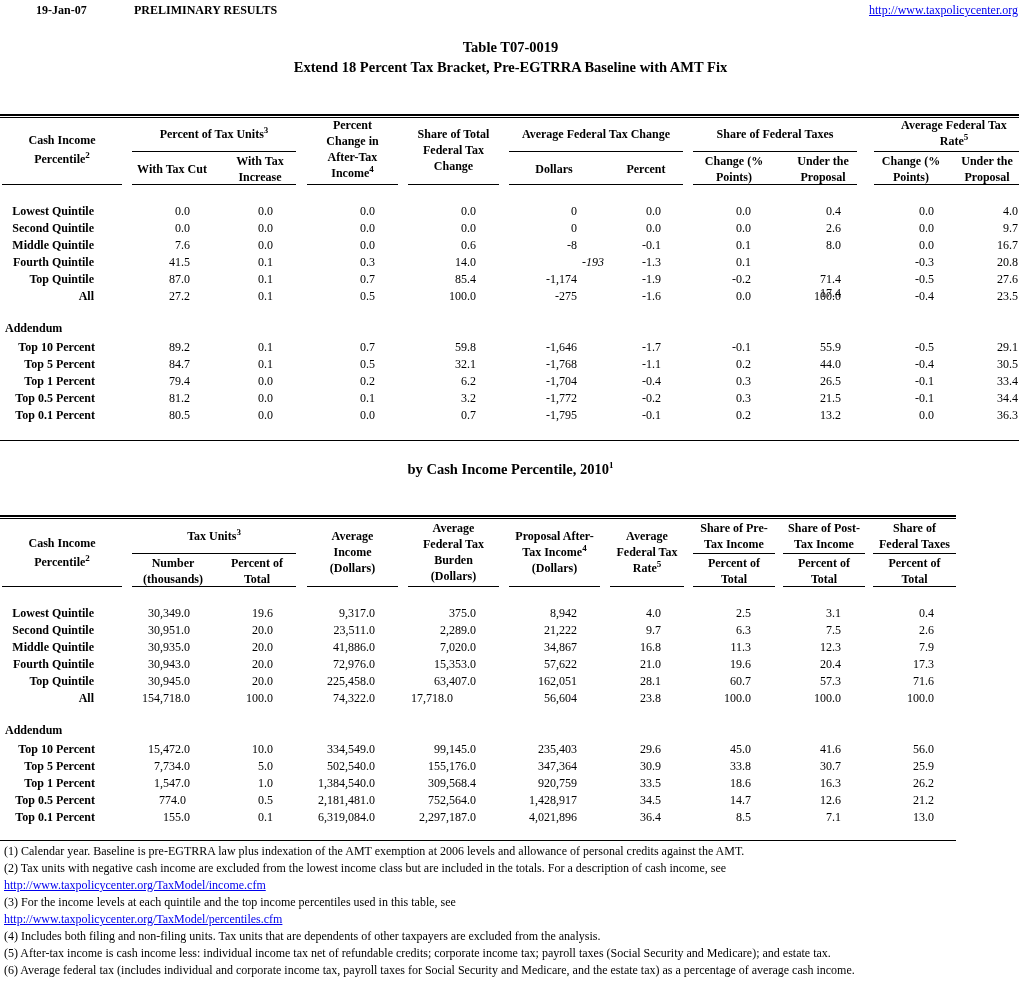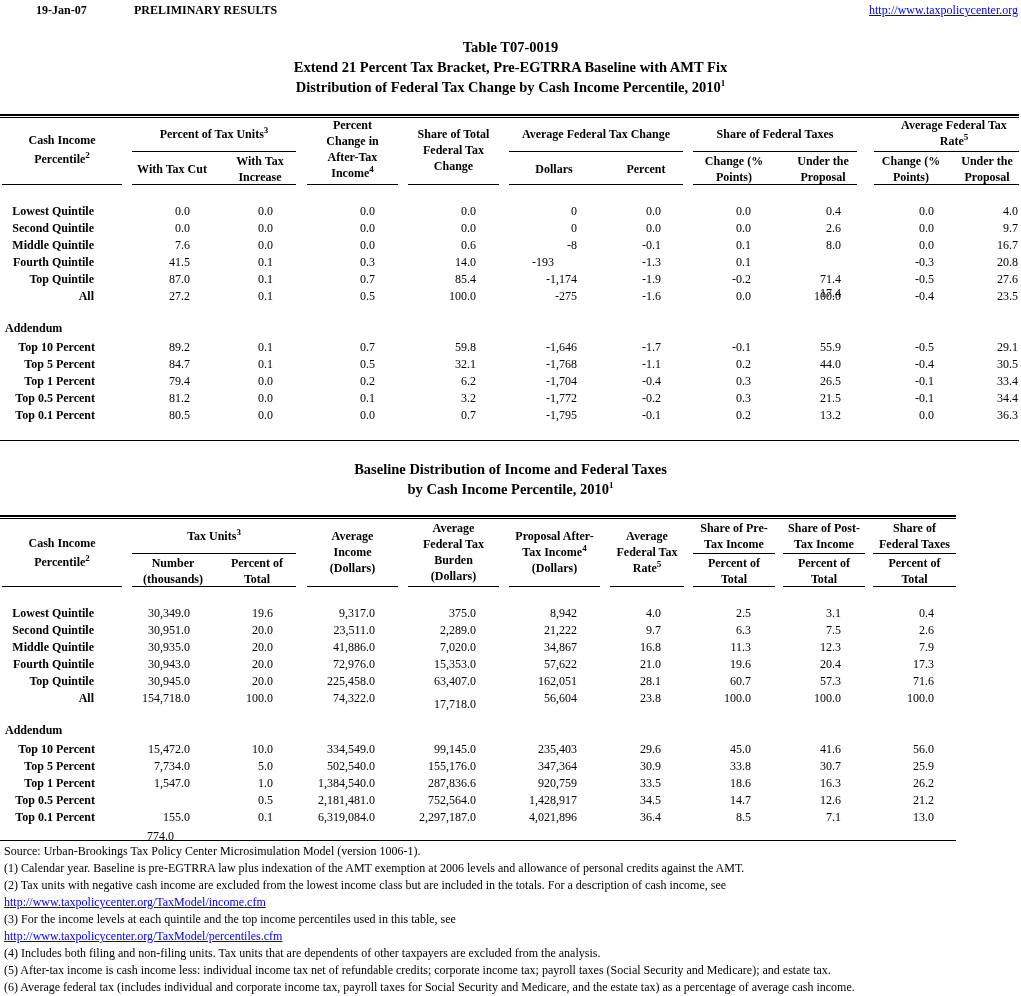--- a/index.html
+++ b/index.html
@@ -32,22 +32,21 @@
 <body>
 
 <div class="topbar">
   <span class="date">19-Jan-07</span>
   <span class="prelim">PRELIMINARY RESULTS</span>
   <span class="url">http://www.taxpolicycenter.org</span>
 </div>
 
 <div class="titles">
   <div>Table T07-0019</div>
-  <div>Extend 21 Percent Tax Bracket, Pre-EGTRRA Baseline with AMT Fix</div>
-  <div><span>Distribution of Federal Tax Change by Cash Income Percentile, 2010</span><sup>1</sup></div>
+  <div>Extend 18 Percent Tax Bracket, Pre-EGTRRA Baseline with AMT Fix</div>
 </div>
 
 <div class="dbl" style="top:114px; width:1019px;"></div>
 <div class="hline" style="top:184px; left:2px; width:120px;"></div>
 <div class="hline" style="top:151px; left:132px; width:164px;"></div>
 <div class="hline" style="top:184px; left:132px; width:164px;"></div>
 <div class="hline" style="top:184px; left:307px; width:91px;"></div>
 <div class="hline" style="top:184px; left:408px; width:91px;"></div>
 <div class="hline" style="top:151px; left:509px; width:174px;"></div>
 <div class="hline" style="top:184px; left:509px; width:174px;"></div>
@@ -137,21 +136,21 @@
     <div class="cell" style="top:237px; left:571px; width:90px;">-0.1</div>
     <div class="cell" style="top:237px; left:661px; width:90px;">0.1</div>
     <div class="cell" style="top:237px; left:751px; width:90px;">8.0</div>
     <div class="cell" style="top:237px; left:844px; width:90px;">0.0</div>
     <div class="cell" style="top:237px; left:928px; width:90px;">16.7</div>
     <div class="rowlabel" style="top:254px; left:0; width:94px;">Fourth Quintile</div>
     <div class="cell" style="top:254px; left:100px; width:90px;">41.5</div>
     <div class="cell" style="top:254px; left:183px; width:90px;">0.1</div>
     <div class="cell" style="top:254px; left:285px; width:90px;">0.3</div>
     <div class="cell" style="top:254px; left:386px; width:90px;">14.0</div>
-    <div class="cell" style="top:254px; left:464px; width:90px;">-193</div>
+    <div class="cell" style="top:254px; left:514px; width:90px;font-style:italic;">-193</div>
     <div class="cell" style="top:254px; left:571px; width:90px;">-1.3</div>
     <div class="cell" style="top:254px; left:661px; width:90px;">0.1</div>
     <div class="cell" style="top:254px; left:751px; width:90px;margin-top:31px;">17.4</div>
     <div class="cell" style="top:254px; left:844px; width:90px;">-0.3</div>
     <div class="cell" style="top:254px; left:928px; width:90px;">20.8</div>
     <div class="rowlabel" style="top:271px; left:0; width:94px;">Top Quintile</div>
     <div class="cell" style="top:271px; left:100px; width:90px;">87.0</div>
     <div class="cell" style="top:271px; left:183px; width:90px;">0.1</div>
     <div class="cell" style="top:271px; left:285px; width:90px;">0.7</div>
     <div class="cell" style="top:271px; left:386px; width:90px;">85.4</div>
@@ -224,21 +223,20 @@
     <div class="cell" style="top:407px; left:386px; width:90px;">0.7</div>
     <div class="cell" style="top:407px; left:487px; width:90px;">-1,795</div>
     <div class="cell" style="top:407px; left:571px; width:90px;">-0.1</div>
     <div class="cell" style="top:407px; left:661px; width:90px;">0.2</div>
     <div class="cell" style="top:407px; left:751px; width:90px;">13.2</div>
     <div class="cell" style="top:407px; left:844px; width:90px;">0.0</div>
     <div class="cell" style="top:407px; left:928px; width:90px;">36.3</div>
   </div>
 
 <div class="titles2">
-  <div>Baseline Distribution of Income and Federal Taxes</div>
   <div><span>by Cash Income Percentile, 2010</span><sup>1</sup></div>
 </div>
 
 <div class="dbl" style="top:515px; width:956px;"></div>
 <div class="hline" style="top:586px; left:2px; width:120px;"></div>
 <div class="hline" style="top:553px; left:132px; width:164px;"></div>
 <div class="hline" style="top:586px; left:132px; width:164px;"></div>
 <div class="hline" style="top:586px; left:307px; width:91px;"></div>
 <div class="hline" style="top:586px; left:408px; width:91px;"></div>
 <div class="hline" style="top:586px; left:509px; width:91px;"></div>
@@ -360,21 +358,21 @@
     <div class="cell" style="top:673px; left:386px; width:90px;">63,407.0</div>
     <div class="cell" style="top:673px; left:487px; width:90px;">162,051</div>
     <div class="cell" style="top:673px; left:571px; width:90px;">28.1</div>
     <div class="cell" style="top:673px; left:661px; width:90px;">60.7</div>
     <div class="cell" style="top:673px; left:751px; width:90px;">57.3</div>
     <div class="cell" style="top:673px; left:844px; width:90px;">71.6</div>
     <div class="rowlabel" style="top:690px; left:0; width:94px;">All</div>
     <div class="cell" style="top:690px; left:100px; width:90px;">154,718.0</div>
     <div class="cell" style="top:690px; left:183px; width:90px;">100.0</div>
     <div class="cell" style="top:690px; left:285px; width:90px;">74,322.0</div>
-    <div class="cell" style="top:690px; left:386px; width:90px;margin-top:6px;">17,718.0</div>
+    <div class="cell" style="top:690px; left:363px; width:90px;">17,718.0</div>
     <div class="cell" style="top:690px; left:487px; width:90px;">56,604</div>
     <div class="cell" style="top:690px; left:571px; width:90px;">23.8</div>
     <div class="cell" style="top:690px; left:661px; width:90px;">100.0</div>
     <div class="cell" style="top:690px; left:751px; width:90px;">100.0</div>
     <div class="cell" style="top:690px; left:844px; width:90px;">100.0</div>
     <div class="addendum" style="top:723px;">Addendum</div>
     <div class="rowlabel" style="top:741px; left:0; width:95px;">Top 10 Percent</div>
     <div class="cell" style="top:741px; left:100px; width:90px;">15,472.0</div>
     <div class="cell" style="top:741px; left:183px; width:90px;">10.0</div>
     <div class="cell" style="top:741px; left:285px; width:90px;">334,549.0</div>
@@ -391,28 +389,28 @@
     <div class="cell" style="top:758px; left:386px; width:90px;">155,176.0</div>
     <div class="cell" style="top:758px; left:487px; width:90px;">347,364</div>
     <div class="cell" style="top:758px; left:571px; width:90px;">30.9</div>
     <div class="cell" style="top:758px; left:661px; width:90px;">33.8</div>
     <div class="cell" style="top:758px; left:751px; width:90px;">30.7</div>
     <div class="cell" style="top:758px; left:844px; width:90px;">25.9</div>
     <div class="rowlabel" style="top:775px; left:0; width:95px;">Top 1 Percent</div>
     <div class="cell" style="top:775px; left:100px; width:90px;">1,547.0</div>
     <div class="cell" style="top:775px; left:183px; width:90px;">1.0</div>
     <div class="cell" style="top:775px; left:285px; width:90px;">1,384,540.0</div>
-    <div class="cell" style="top:775px; left:386px; width:90px;">287,836.6</div>
+    <div class="cell" style="top:775px; left:386px; width:90px;">309,568.4</div>
     <div class="cell" style="top:775px; left:487px; width:90px;">920,759</div>
     <div class="cell" style="top:775px; left:571px; width:90px;">33.5</div>
     <div class="cell" style="top:775px; left:661px; width:90px;">18.6</div>
     <div class="cell" style="top:775px; left:751px; width:90px;">16.3</div>
     <div class="cell" style="top:775px; left:844px; width:90px;">26.2</div>
     <div class="rowlabel" style="top:792px; left:0; width:95px;">Top 0.5 Percent</div>
-    <div class="cell" style="top:792px; left:84px; width:90px;margin-top:36px;">774.0</div>
+    <div class="cell" style="top:792px; left:96px; width:90px;">774.0</div>
     <div class="cell" style="top:792px; left:183px; width:90px;">0.5</div>
     <div class="cell" style="top:792px; left:285px; width:90px;">2,181,481.0</div>
     <div class="cell" style="top:792px; left:386px; width:90px;">752,564.0</div>
     <div class="cell" style="top:792px; left:487px; width:90px;">1,428,917</div>
     <div class="cell" style="top:792px; left:571px; width:90px;">34.5</div>
     <div class="cell" style="top:792px; left:661px; width:90px;">14.7</div>
     <div class="cell" style="top:792px; left:751px; width:90px;">12.6</div>
     <div class="cell" style="top:792px; left:844px; width:90px;">21.2</div>
     <div class="rowlabel" style="top:809px; left:0; width:95px;">Top 0.1 Percent</div>
     <div class="cell" style="top:809px; left:100px; width:90px;">155.0</div>
@@ -420,21 +418,20 @@
     <div class="cell" style="top:809px; left:285px; width:90px;">6,319,084.0</div>
     <div class="cell" style="top:809px; left:386px; width:90px;">2,297,187.0</div>
     <div class="cell" style="top:809px; left:487px; width:90px;">4,021,896</div>
     <div class="cell" style="top:809px; left:571px; width:90px;">36.4</div>
     <div class="cell" style="top:809px; left:661px; width:90px;">8.5</div>
     <div class="cell" style="top:809px; left:751px; width:90px;">7.1</div>
     <div class="cell" style="top:809px; left:844px; width:90px;">13.0</div>
   </div>
 
 <div class="notes">
-  <div>Source: Urban-Brookings Tax Policy Center Microsimulation Model (version 1006-1).</div>
   <div>(1) Calendar year. Baseline is pre-EGTRRA law plus indexation of the AMT exemption at 2006 levels and allowance of personal credits against the AMT.</div>
   <div>(2) Tax units with negative cash income are excluded from the lowest income class but are included in the totals. For a description of cash income, see</div>
   <div class="link">http://www.taxpolicycenter.org/TaxModel/income.cfm</div>
   <div>(3) For the income levels at each quintile and the top income percentiles used in this table, see</div>
   <div class="link">http://www.taxpolicycenter.org/TaxModel/percentiles.cfm</div>
   <div>(4) Includes both filing and non-filing units.  Tax units that are dependents of other taxpayers are excluded from the analysis.</div>
   <div>(5) After-tax income is cash income less: individual income tax net of refundable credits; corporate income tax; payroll taxes (Social Security and Medicare); and estate tax.</div>
   <div>(6) Average federal tax (includes individual and corporate income tax, payroll taxes for Social Security and Medicare, and the estate tax) as a percentage of average cash income.</div>
 </div>
 

